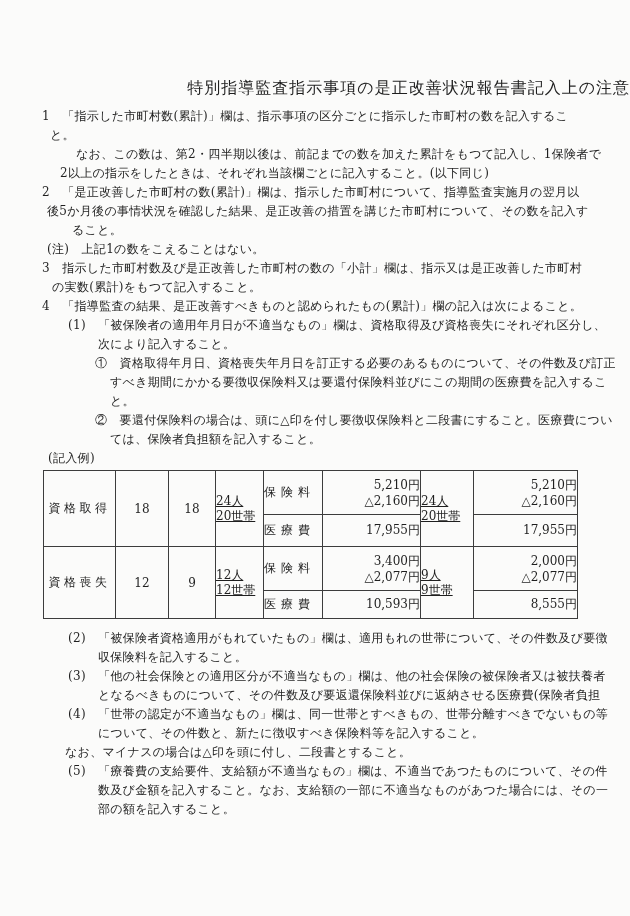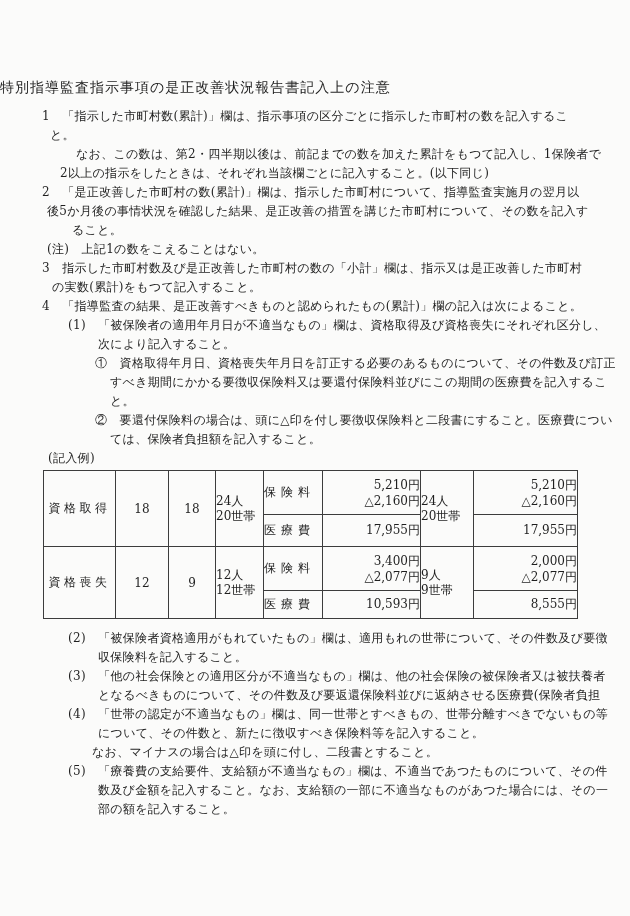--- a/index.html
+++ b/index.html
@@ -9,24 +9,24 @@
     width:630px;height:916px;
     margin:0 auto;
     background:#fbfbfa;
     color:#1f1f1f;
     font-family:"DejaVu Serif","Liberation Serif",serif;
     font-size:12px;
     overflow:hidden;
   }
   .title{
     padding-top:78px;
-    text-align:left;
+    text-align:right;
     line-height:19px;
     letter-spacing:1px;
-    font-size:14px;
+    font-size:16px;
   }
   .body-lines{margin-top:10px;}
   .ln{
     line-height:19px;
     height:19px;
     letter-spacing:0.3px;
     white-space:nowrap;
   }
   table.ex{
     border-collapse:collapse;
@@ -35,21 +35,21 @@
   }
   table.ex td{
     border:1px solid #3c3c3c;
     padding:0;
     font-size:12px;
     vertical-align:middle;
   }
   .post-lines{margin-top:10px;}
   td.cat{text-align:center;padding-left:7px;letter-spacing:3.5px;}
   td.num{text-align:center;}
-  td.ppl{text-align:left;padding-left:8px;}
+  td.ppl{text-align:left;padding-left:8px;text-decoration:underline;}
   td.ppl div{line-height:15px;}
   td.lbl{text-align:left;padding-left:7px;letter-spacing:5px;}
   td.amt{text-align:right;padding-right:5px;}
   td.amt div{line-height:16px;}
   td.amt2{text-align:right;padding-right:9px;}
   td.amt2 div{line-height:16px;}
 </style>
 </head>
 <body>
 
@@ -149,19 +149,19 @@
     </tbody>
   </table>
 
   <div class="post-lines">
     <div class="ln" style="padding-left:68px">(2)　「被保険者資格適用がもれていたもの」欄は、適用もれの世帯について、その件数及び要徴</div>
     <div class="ln" style="padding-left:98px">収保険料を記入すること。</div>
     <div class="ln" style="padding-left:68px">(3)　「他の社会保険との適用区分が不適当なもの」欄は、他の社会保険の被保険者又は被扶養者</div>
     <div class="ln" style="padding-left:98px">となるべきものについて、その件数及び要返還保険料並びに返納させる医療費(保険者負担</div>
     <div class="ln" style="padding-left:68px">(4)　「世帯の認定が不適当なもの」欄は、同一世帯とすべきもの、世帯分離すべきでないもの等</div>
     <div class="ln" style="padding-left:98px">について、その件数と、新たに徴収すべき保険料等を記入すること。</div>
-    <div class="ln" style="padding-left:92px">なお、マイナスの場合は△印を頭に付し、二段書とすること。</div>
+    <div class="ln" style="padding-left:65px">なお、マイナスの場合は△印を頭に付し、二段書とすること。</div>
     <div class="ln" style="padding-left:68px">(5)　「療養費の支給要件、支給額が不適当なもの」欄は、不適当であつたものについて、その件</div>
     <div class="ln" style="padding-left:98px">数及び金額を記入すること。なお、支給額の一部に不適当なものがあつた場合には、その一</div>
     <div class="ln" style="padding-left:98px">部の額を記入すること。</div>
   </div>
 
 </div>
 
 </body></html>

